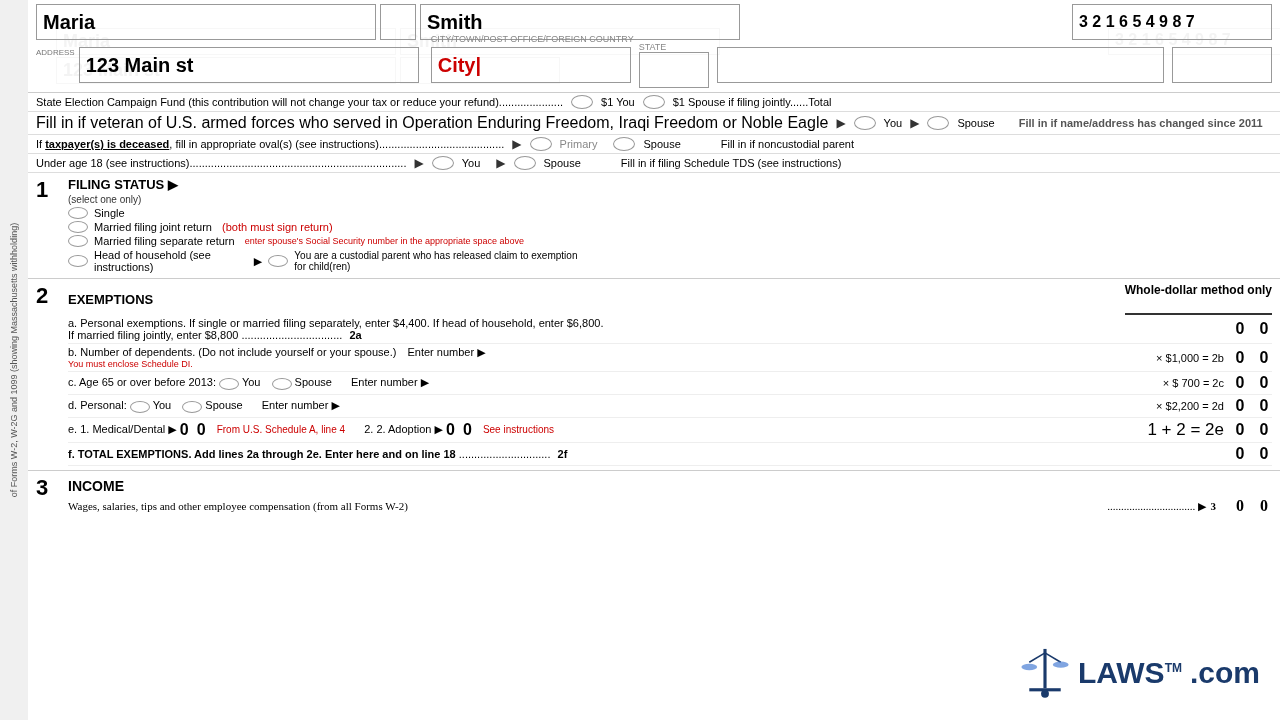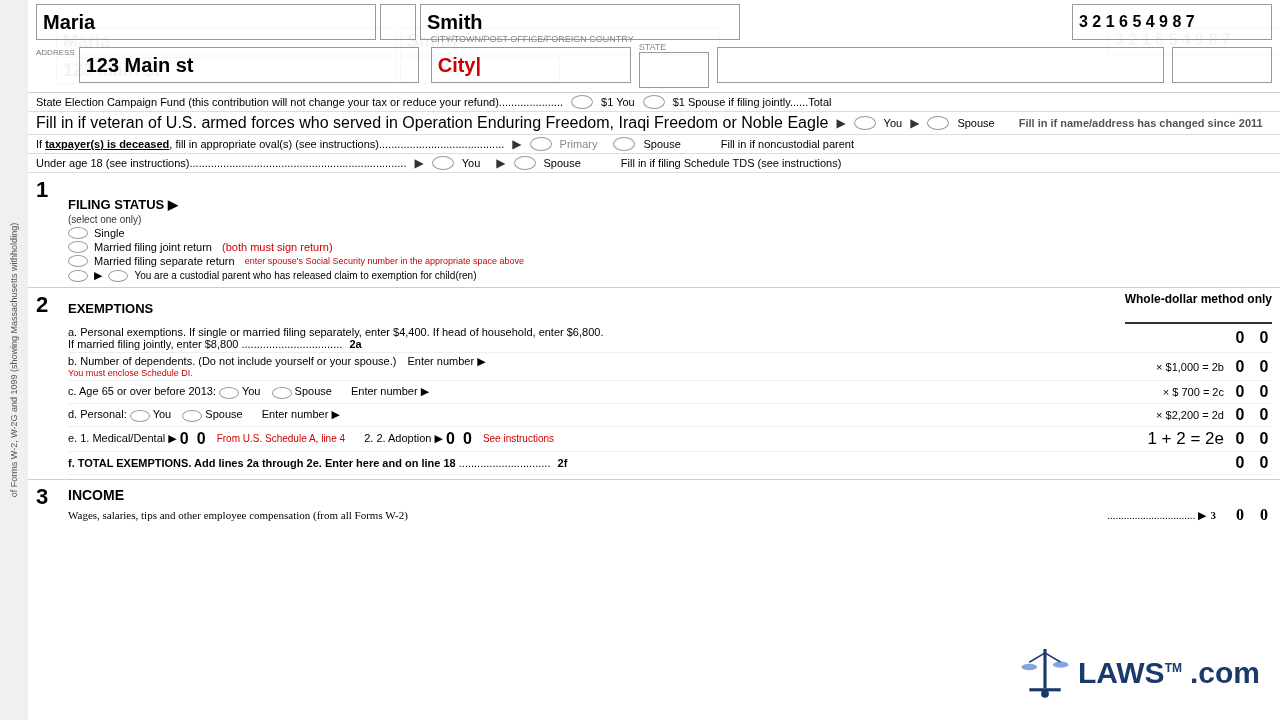--- a/index.html
+++ b/index.html
@@ -399,21 +399,21 @@
       <span class="arrow-mark">▶</span>
       <div class="oval"></div>
       <span style="font-size:11px; margin-right:16px;">Spouse</span>
       <span style="margin-left:16px; font-size:11px;">Fill in if filing Schedule TDS (see instructions)</span>
     </div>
 
     <div style="padding: 4px 8px; border-bottom:1px solid #ccc;">
       <div class="section-header-row">
         <span class="section-num" style="font-size:22px; font-weight:bold;">1</span>
         <div style="flex:1;">
-          <div style="display:flex; align-items:flex-start; gap:6px;margin-top:20px;">
+          <div style="display:flex; align-items:flex-start; gap:6px;">
             <span class="section-title">
               <span>FILING STATUS</span>
               <span> ▶</span>
             </span>
           </div>
           <span class="sub-label">(select one only)</span>
           <div class="filing-pair">
             <div class="left-filing">
               <div class="filing-option">
                 <div class="oval-sm"></div>
@@ -424,20 +424,21 @@
                 <span>Married filing joint return</span>
                 <span class="highlight-text" style="margin-left:4px;">(both must sign return)</span>
               </div>
               <div class="filing-option">
                 <div class="oval-sm"></div>
                 <span>Married filing separate return</span>
                 <span class="highlight-text" style="font-size:9px; margin-left:4px;">enter spouse's Social Security number in the appropriate space above</span>
               </div>
               <div class="filing-option">
                 <div class="oval-sm"></div>
+                <span>Head of household <span style="font-style:normal;">(see instructions)</span></span>
                 <span> ▶ </span>
                 <div class="oval-sm"></div>
                 <span style="font-size:10px;">You are a custodial parent who has released claim to exemption for child(ren)</span>
               </div>
             </div>
           </div>
         </div>
       </div>
     </div>
 

